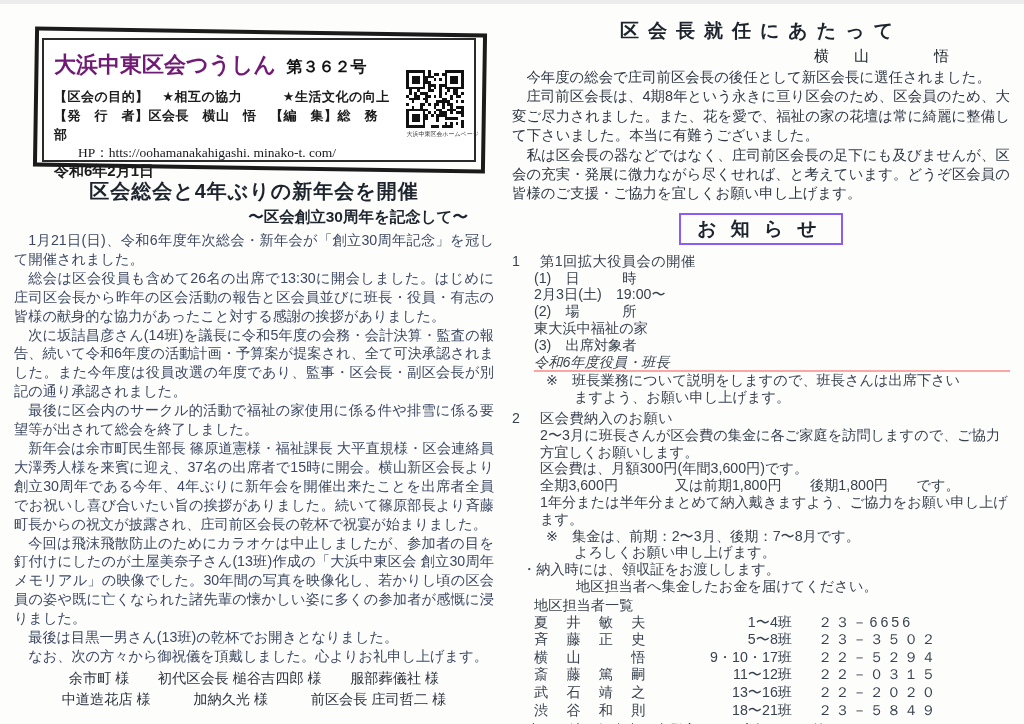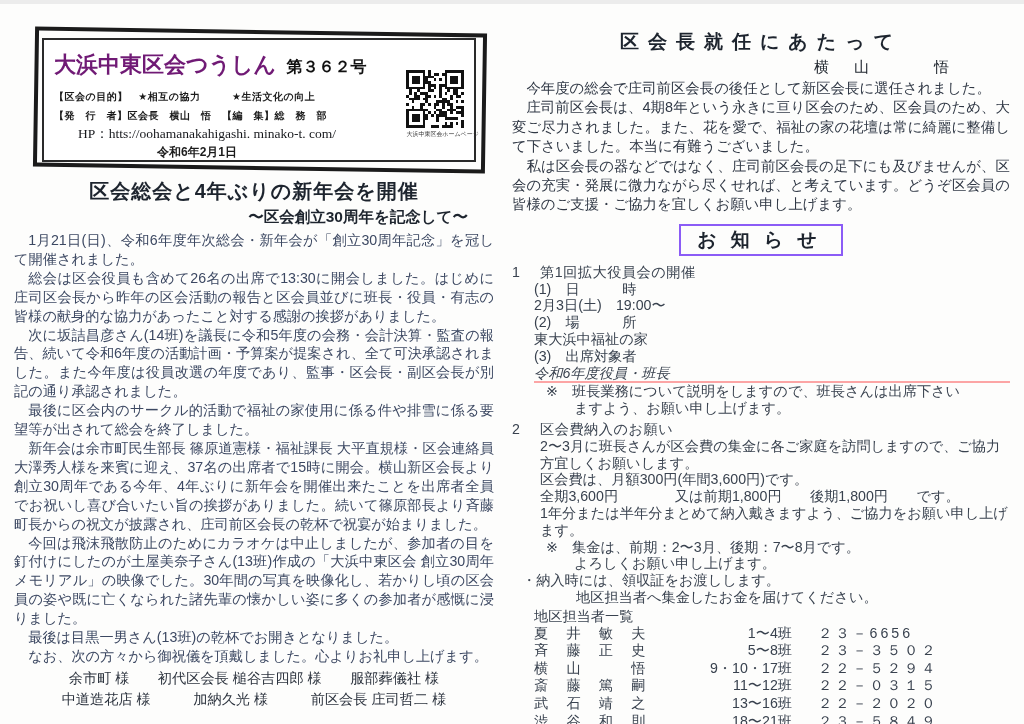--- a/index.html
+++ b/index.html
@@ -3,36 +3,36 @@
 <meta charset="utf-8">
 <style>
   html,body{margin:0;padding:0;}
   body{
     width:1024px;height:724px;overflow:hidden;background:#fdfdfc;
     font-family:"Liberation Sans","DejaVu Sans",sans-serif;color:#2e3642;
     border-top:4px solid #ececec;box-sizing:border-box;
   }
   .page{display:flex;width:1024px;height:720px;}
   .col-left{width:500px;padding:0 6px 0 14px;box-sizing:border-box;}
-  .col-right{width:524px;padding:25px 14px 0 12px;box-sizing:border-box;}
+  .col-right{width:524px;padding:14px 14px 0 12px;box-sizing:border-box;}
 
   
   .masthead{position:relative;margin:30px 4px 4px 26px;height:134px;}
   .mh-outer{position:absolute;left:-6px;top:-4px;right:4px;bottom:-2px;
     border:4px solid #1b1b1b;transform:rotate(0.9deg);background:transparent;}
   .mh-inner{position:absolute;left:2px;top:4px;right:14px;bottom:6px;
     border:2px solid #2a2a2a;background:#fff;padding:5px 76px 2px 10px;box-sizing:border-box;}
   .mh-title-row{white-space:nowrap;line-height:40px;}
   .mh-title{font-family:"Liberation Serif","DejaVu Serif",serif;font-weight:bold;
     font-size:22px;letter-spacing:0px;color:#701a75;}
   .mh-issue{font-weight:bold;font-size:16px;margin-left:6px;color:#111;}
-  .mh-meta{font-size:10px;font-weight:bold;color:#1c1c1c;line-height:19px;letter-spacing:.5px;}
+  .mh-meta{font-size:13px;font-weight:bold;color:#1c1c1c;line-height:19px;letter-spacing:.5px;}
   .mh-hp{font-family:"Liberation Serif","DejaVu Serif",serif;font-weight:normal;
     font-size:13.5px;color:#16181c;margin-left:24px;line-height:18px;}
-  .mh-date{font-size:12px;font-weight:bold;color:#1c1c1c;text-align:center;margin-right:58px;line-height:18px;}
+  .mh-date{font-size:15px;font-weight:bold;color:#1c1c1c;text-align:left;margin-right:58px;line-height:18px;}
   .mh-qr{position:absolute;right:8px;top:30px;width:62px;text-align:center;}
   .mh-qr svg{width:58px;height:58px;display:block;margin:0 auto;}
   .mh-qr-caption{font-size:6.5px;color:#333;white-space:nowrap;margin-top:2px;transform:scale(.92);}
 
   
   .la-title{font-size:20px;font-weight:bold;color:#1d242e;text-align:center;
     margin:10px 0 0 0;letter-spacing:1px;}
   .la-subtitle{font-size:15.5px;font-weight:bold;color:#1d242e;text-align:right;
     padding-right:26px;margin:2px 0 3px 0;}
   .la-body p{margin:0;text-indent:1em;font-size:14.2px;line-height:18.9px;

